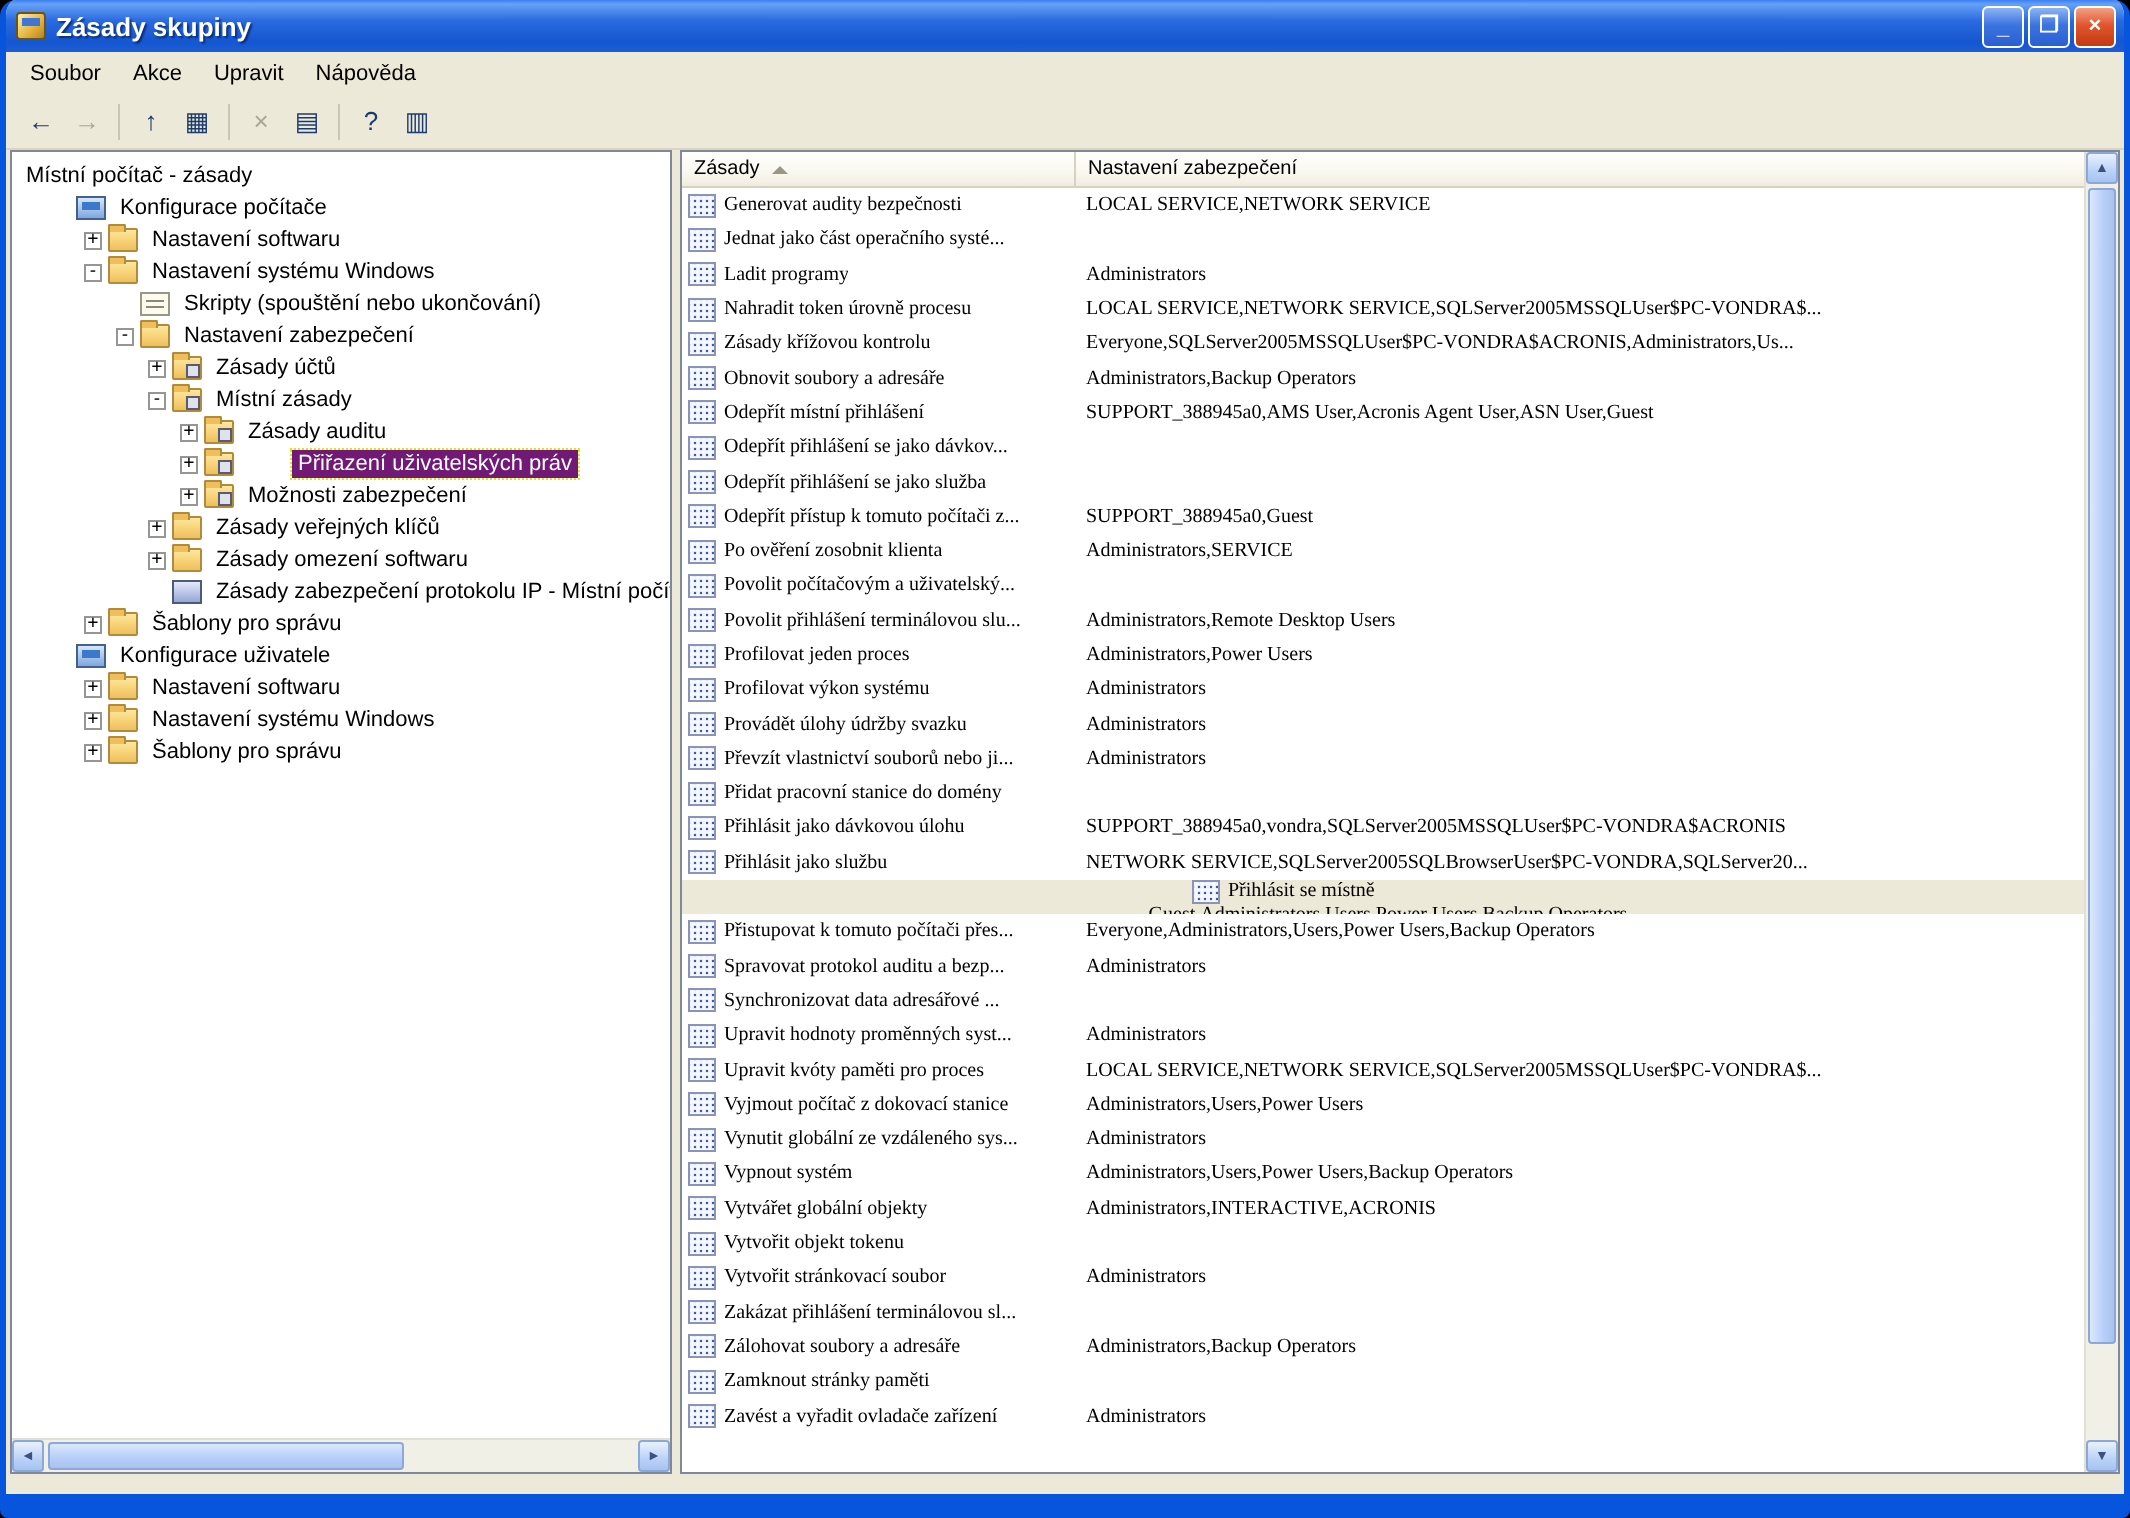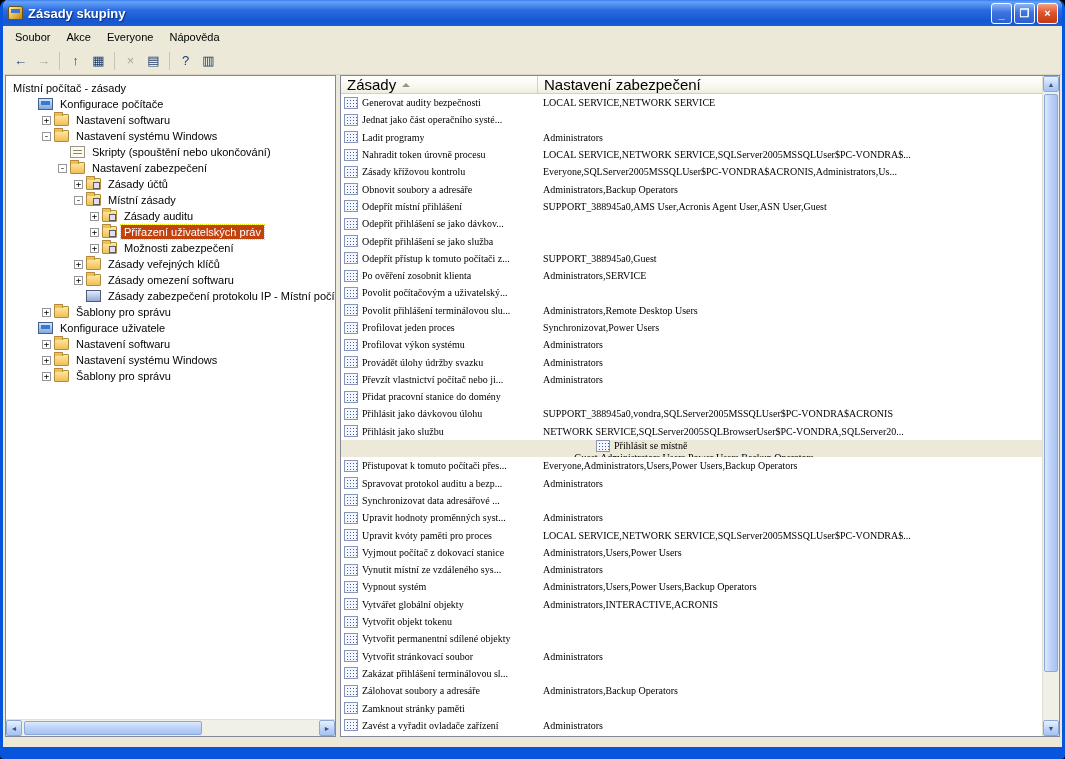--- a/index.html
+++ b/index.html
@@ -66,38 +66,38 @@
   .ic-folder-lock::after{ content:""; position:absolute; right:0; bottom:0; width:5px; height:5px;
     background:#dde2ee; border:1px solid #5a5a70; }
   .ic-computer{ background:linear-gradient(180deg,#d8e6fa,#7FA8E0); border:1px solid #44618C; }
   .ic-computer::after{ content:""; position:absolute; left:2px; top:2px; right:2px; bottom:4px;
     background:#3c79c8; }
   .ic-scroll{ background:#fcfbee; border:1px solid #9a9784; }
   .ic-scroll::after{ content:""; position:absolute; left:2px; right:2px; top:3px; height:1px;
     background:#8a8774; box-shadow:0 3px 0 #8a8774; }
   .ic-ip{ background:linear-gradient(180deg,#e4e9f8,#93A8D8); border:1px solid #4f5a7a; }
   .tlabel{ padding:1px 3px; }
-  .tlabel.sel{ background:#c2410c; color:#fff; outline:1px dotted #e8e400; }
+  .tlabel.sel{ background:#701a75; color:#fff; outline:1px dotted #e8e400;margin-left:25px; }
 
   
   .hscroll{ height:17px; flex:none; display:flex; background:#F1F0E6; border-top:1px solid #e2e0d2; }
   .hsb-btn{ width:16px; height:100%; flex:none; display:flex; align-items:center; justify-content:center;
     font-size:7px; color:#3A527F; background:linear-gradient(180deg,#E9F1FD,#BBD2F7 60%,#A5C3F3);
     border:1px solid #8CA8D8; border-radius:2px; }
   .hsb-track{ flex:1; position:relative; }
   .hsb-thumb{ position:absolute; top:1px; bottom:1px; left:2px; width:60%;
     background:linear-gradient(180deg,#DCE9FD,#B8CFF8 55%,#A8C2F0); border:1px solid #8CA8D8; border-radius:2px; }
 
   
   .splitter{ width:4px; flex:none; background:#ECE9D8; cursor:e-resize; }
 
   
   .list-pane{ flex:1; background:#fff; border:1px solid #82889B; display:flex; overflow:hidden; }
   .list-main{ flex:1; display:flex; flex-direction:column; overflow:hidden; }
-  .list-header{ height:18px; flex:none; display:flex; font-size:15px; color:#000;
+  .list-header{ height:18px; flex:none; display:flex; font-size:10px; color:#000;
     background:linear-gradient(180deg,#FFFFFF,#F8F6EC 70%,#EFECDE); border-bottom:1px solid #D5D2C2;text-align:right; }
   .hcol{ display:flex; align-items:center; padding:0 6px; border-right:1px solid #D5D2C2; overflow:hidden; }
   .hcol.c1h{ width:197px; flex:none; }
   .hcol.c2h{ flex:1; border-right:none; }
   .sort{ width:0; height:0; border-left:4px solid transparent; border-right:4px solid transparent;
     border-bottom:4px solid #9a9786; margin-left:6px; flex:none; }
   #rows{ flex:1; overflow:hidden; }
   .lrow{ height:17.3px; display:flex; align-items:center; font-size:10px; color:#000;font-family:Liberation Serif, serif; }
   .lrow.hl{ background:#ECE9D8;flex-direction:column; }
   .c1{ width:197px; flex:none; display:flex; align-items:center; padding-left:3px;
@@ -136,21 +136,21 @@
         </div>
       <div class="wbtn close">
           <span>×</span>
         </div>
     </div>
   </div>
 
   <div class="menubar" id="menubar">
       <span class="menu-item">Soubor</span>
       <span class="menu-item">Akce</span>
-      <span class="menu-item">Everyone</span>
+      <span class="menu-item">Upravit</span>
       <span class="menu-item">Nápověda</span>
     </div>
 
   <div class="toolbar" id="toolbar">
       <span class="tbtn">←</span>
       <span class="tbtn dis">→</span>
       <span class="tsep"></span>
       <span class="tbtn">↑</span>
       <span class="tbtn">▦</span>
       <span class="tsep"></span>
@@ -375,40 +375,40 @@
                 <span class="lico"></span>
                 <span class="pname">Povolit přihlášení terminálovou slu...</span>
               </div>
               <div class="c2">Administrators,Remote Desktop Users</div>
             </div>
             <div class="lrow">
               <div class="c1">
                 <span class="lico"></span>
                 <span class="pname">Profilovat jeden proces</span>
               </div>
-              <div class="c2">Synchronizovat,Power Users</div>
+              <div class="c2">Administrators,Power Users</div>
             </div>
             <div class="lrow">
               <div class="c1">
                 <span class="lico"></span>
                 <span class="pname">Profilovat výkon systému</span>
               </div>
               <div class="c2">Administrators</div>
             </div>
             <div class="lrow">
               <div class="c1">
                 <span class="lico"></span>
                 <span class="pname">Provádět úlohy údržby svazku</span>
               </div>
               <div class="c2">Administrators</div>
             </div>
             <div class="lrow">
               <div class="c1">
                 <span class="lico"></span>
-                <span class="pname">Převzít vlastnictví počítač nebo ji...</span>
+                <span class="pname">Převzít vlastnictví souborů nebo ji...</span>
               </div>
               <div class="c2">Administrators</div>
             </div>
             <div class="lrow">
               <div class="c1">
                 <span class="lico"></span>
                 <span class="pname">Přidat pracovní stanice do domény</span>
               </div>
               <div class="c2"></div>
             </div>
@@ -471,21 +471,21 @@
             <div class="lrow">
               <div class="c1">
                 <span class="lico"></span>
                 <span class="pname">Vyjmout počítač z dokovací stanice</span>
               </div>
               <div class="c2">Administrators,Users,Power Users</div>
             </div>
             <div class="lrow">
               <div class="c1">
                 <span class="lico"></span>
-                <span class="pname">Vynutit místní ze vzdáleného sys...</span>
+                <span class="pname">Vynutit globální ze vzdáleného sys...</span>
               </div>
               <div class="c2">Administrators</div>
             </div>
             <div class="lrow">
               <div class="c1">
                 <span class="lico"></span>
                 <span class="pname">Vypnout systém</span>
               </div>
               <div class="c2">Administrators,Users,Power Users,Backup Operators</div>
             </div>
@@ -493,27 +493,20 @@
               <div class="c1">
                 <span class="lico"></span>
                 <span class="pname">Vytvářet globální objekty</span>
               </div>
               <div class="c2">Administrators,INTERACTIVE,ACRONIS</div>
             </div>
             <div class="lrow">
               <div class="c1">
                 <span class="lico"></span>
                 <span class="pname">Vytvořit objekt tokenu</span>
-              </div>
-              <div class="c2"></div>
-            </div>
-            <div class="lrow">
-              <div class="c1">
-                <span class="lico"></span>
-                <span class="pname">Vytvořit permanentní sdílené objekty</span>
               </div>
               <div class="c2"></div>
             </div>
             <div class="lrow">
               <div class="c1">
                 <span class="lico"></span>
                 <span class="pname">Vytvořit stránkovací soubor</span>
               </div>
               <div class="c2">Administrators</div>
             </div>

